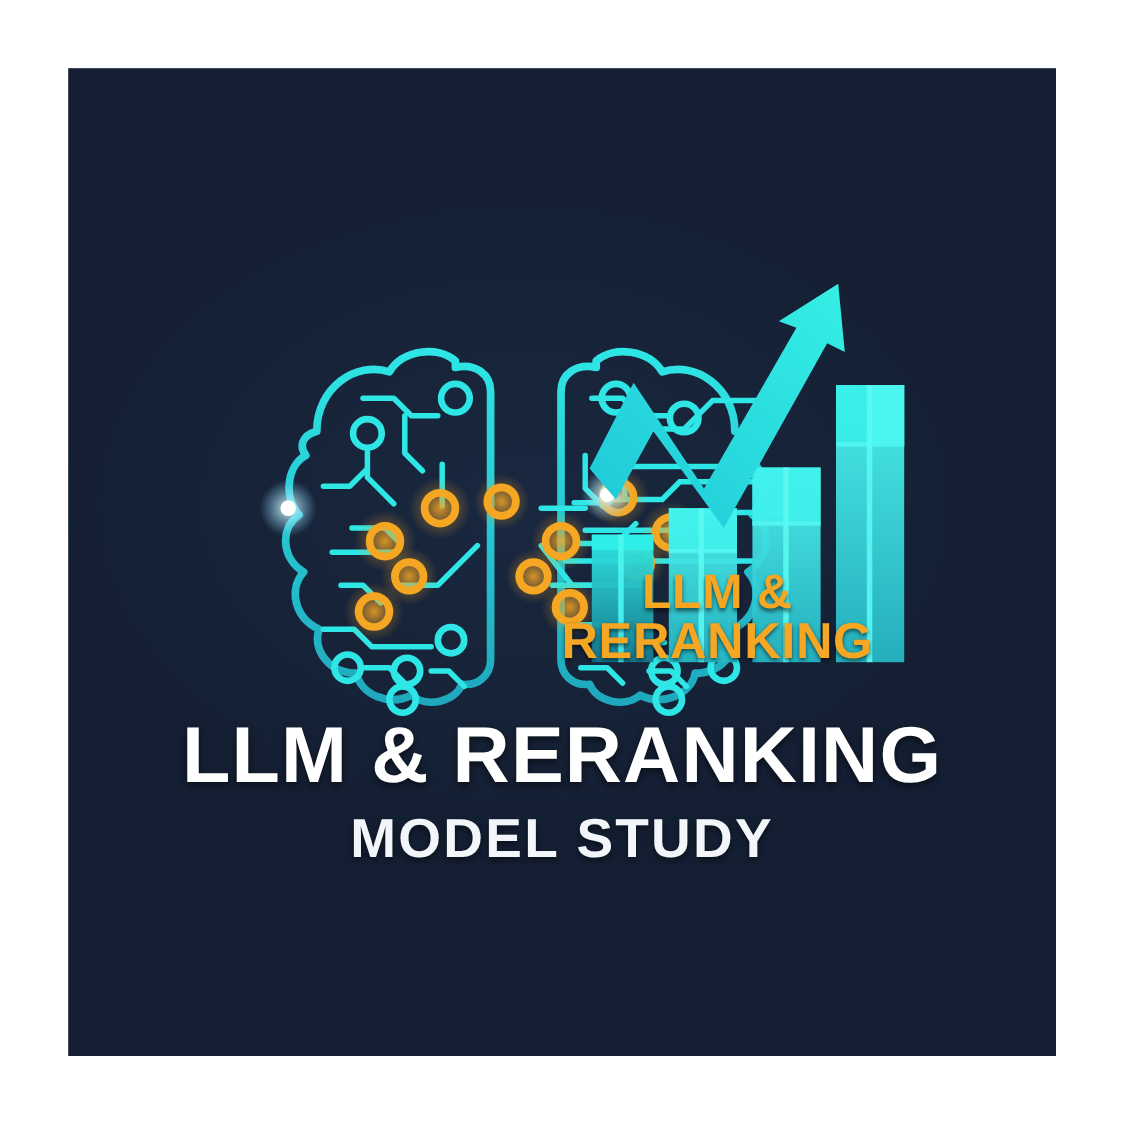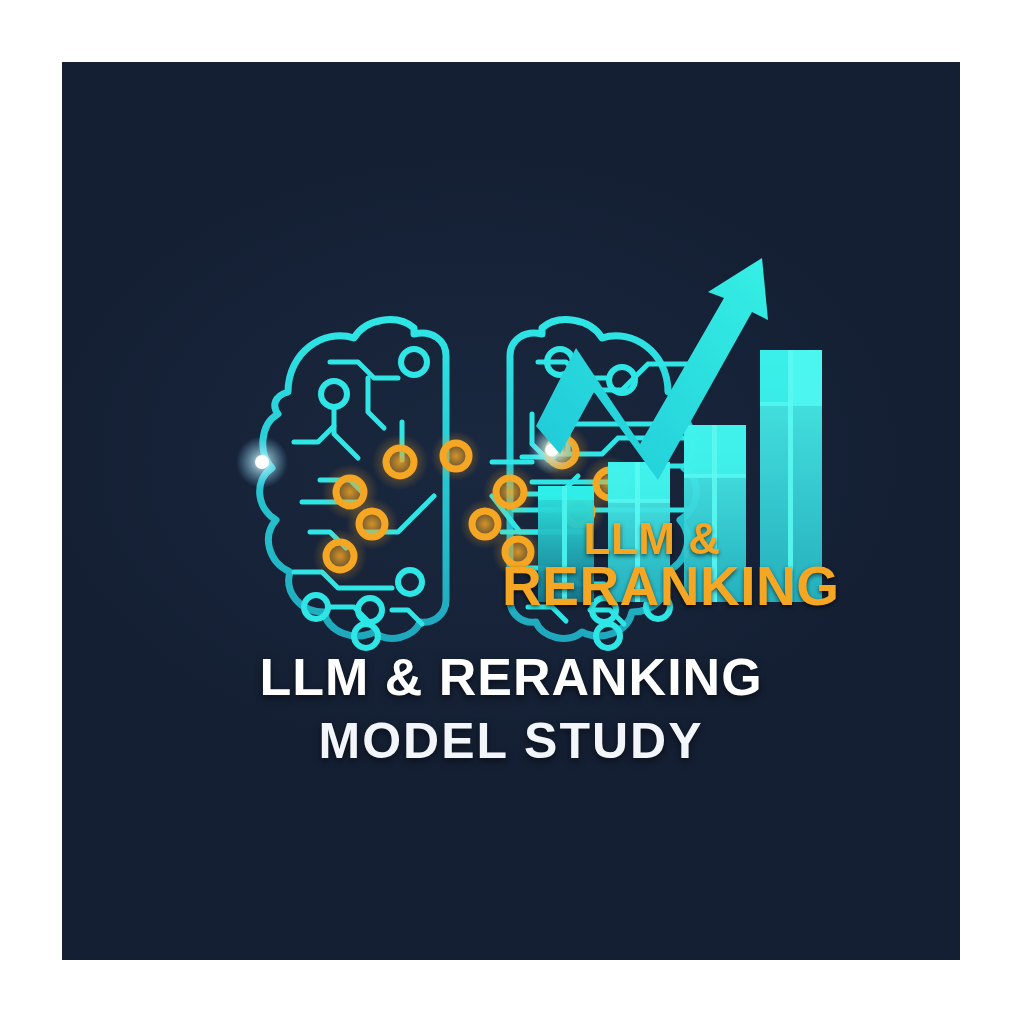--- a/index.html
+++ b/index.html
@@ -55,37 +55,37 @@
   #logo-wordmark .l1 {
     display: block;
     font-size: 44px;
     font-weight: bold;
     color: #f5a623;
     letter-spacing: 0.5px;
     text-shadow: 0 2px 4px rgba(0,0,0,0.6);
   }
   #logo-wordmark .l2 {
     display: block;
-    font-size: 55px;
+    font-size: 46px;
     font-weight: bold;
     color: #f5a623;
     letter-spacing: 0.5px;
     text-shadow: 0 2px 4px rgba(0,0,0,0.6);
   }
 
   
   #titleblock {
     position: absolute;
     left: 0px;
     top: 588px;
     width: 898px;
     text-align: center;
   }
   #main-title {
-    font-size: 52px;
+    font-size: 72px;
     font-weight: bold;
     color: #ffffff;
     letter-spacing: 1px;
     line-height: 1.05;
     text-shadow: 0 3px 7px rgba(0,0,0,0.55);
     margin: 0;
   }
   #sub-title {
     margin: 10px 0 0 0;
     font-size: 50px;

